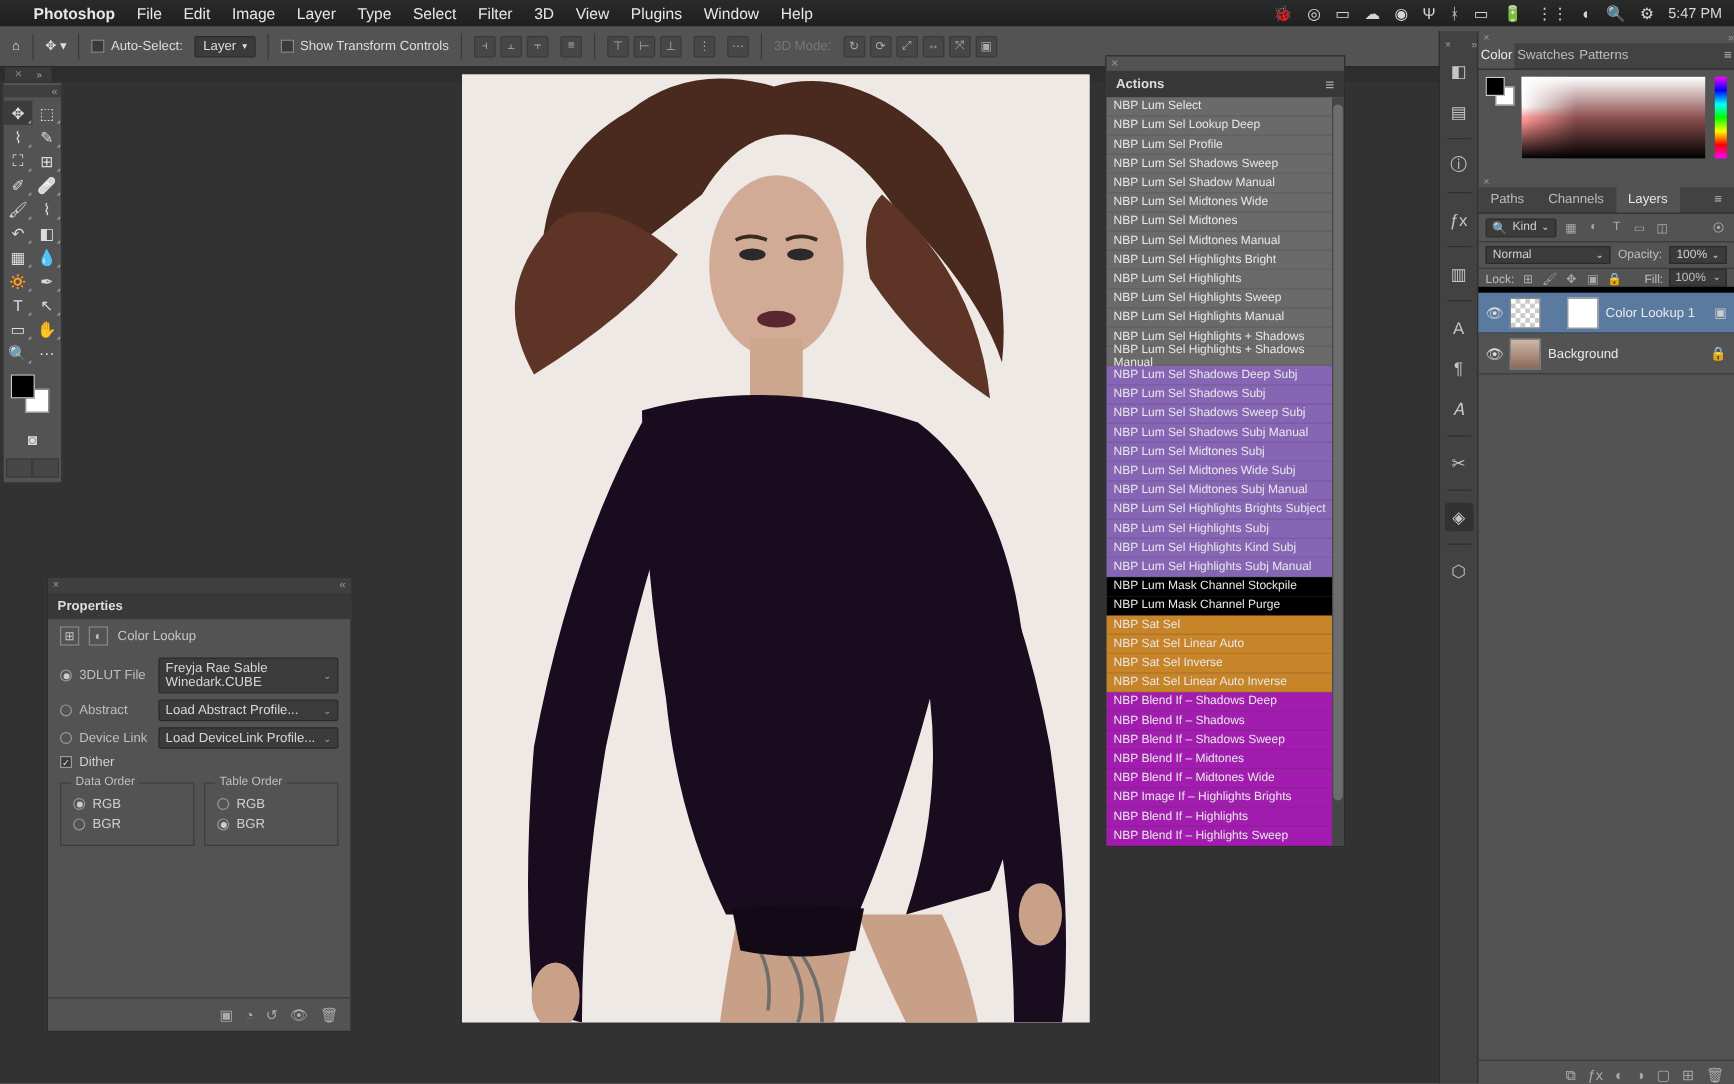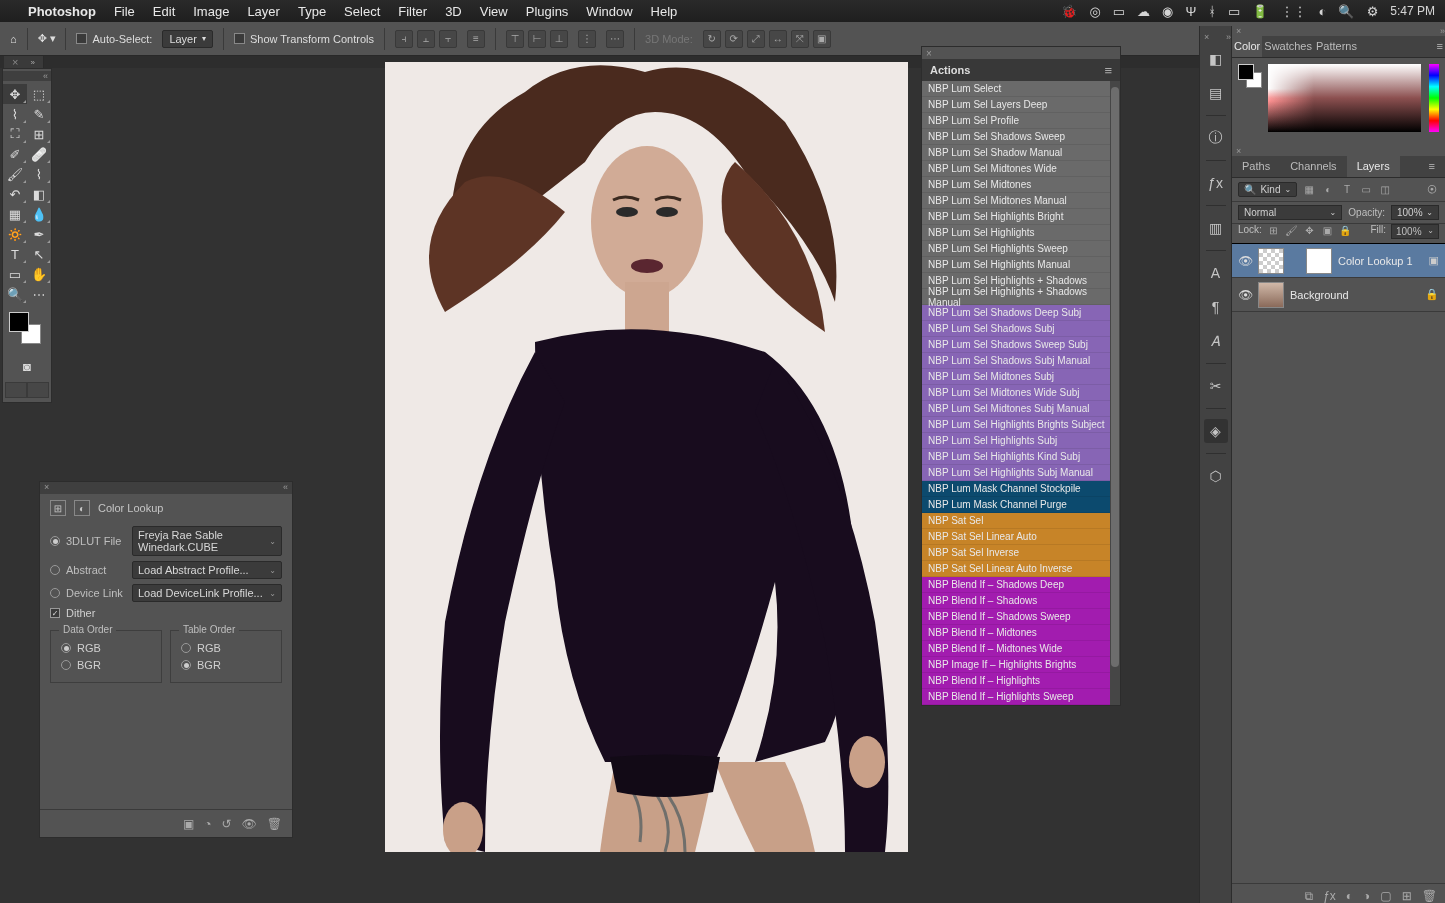--- a/index.html
+++ b/index.html
@@ -53,21 +53,21 @@
 
 
 .actions{position:absolute;left:921px;top:46px;width:200px;background:#535353;border:1px solid #2c2c2c}
 .actions .close{height:12px;display:flex;align-items:center;padding-left:4px;font-size:10px;color:#999}
 .actions .hdr{height:22px;background:#383838;display:flex;align-items:center;padding:0 8px;font-size:11px;color:#ddd;font-weight:600;justify-content:space-between}
 .actions .hdr .menu{font-size:13px;color:#aaa}
 .actions .list{max-height:638px;overflow-y:auto}
 .actions .item{height:16px;padding:0 6px;font-size:10px;color:#e8e8e8;display:flex;align-items:center;border-bottom:1px solid rgba(0,0,0,.08)}
 .actions .item.c-gray{background:#6a6a6a}
 .actions .item.c-purple{background:#8765b5}
-.actions .item.c-green{background:#0c4a6e}
+.actions .item.c-green{background:#000000}
 .actions .item.c-orange{background:#c78428}
 .actions .item.c-blue{background:#a21caf}
 .actions .scrollbar{position:absolute;right:0;top:34px;bottom:0;width:10px;background:#464646}
 .actions .thumb{position:absolute;right:1px;width:8px;background:#6d6d6d;border-radius:4px}
 
 
 .props{position:absolute;left:39px;top:481px;width:254px;background:#535353;border:1px solid #2c2c2c}
 .props .tabbar{height:12px;background:#3f3f3f;display:flex;justify-content:space-between;padding:0 4px;font-size:9px;color:#999}
 .props .hdr{height:22px;background:#383838;display:flex;align-items:center;padding:0 8px;font-size:11px;font-weight:600;color:#ddd}
 .props .body{padding:6px 10px}
@@ -106,21 +106,21 @@
 
 .layerspanel .tabs{height:22px;display:flex;background:#424242;border-bottom:1px solid #2c2c2c}
 .layerspanel .tab{padding:4px 10px;font-size:11px;color:#bcbcbc}
 .layerspanel .tab.active{background:#535353;color:#e8e8e8}
 .layerspanel .filter{height:24px;display:flex;align-items:center;padding:0 6px;gap:5px;border-bottom:1px solid #3a3a3a}
 .layerspanel .filter .dd{background:#3b3b3b;border:1px solid #2a2a2a;padding:1px 5px;border-radius:2px;display:flex;align-items:center;gap:4px;font-size:10px}
 .layerspanel .filter .fico{width:14px;height:14px;display:flex;align-items:center;justify-content:center;color:#aaa;font-size:10px}
 .layerspanel .blendrow{height:22px;display:flex;align-items:center;padding:0 6px;gap:6px;border-bottom:1px solid #3a3a3a}
 .layerspanel .blendrow .dd{background:#3b3b3b;border:1px solid #2a2a2a;padding:1px 5px;flex:1;display:flex;justify-content:space-between;align-items:center;font-size:10px}
 .layerspanel .blendrow .lbl{color:#bfbfbf;font-size:10px}
-.layerspanel .lockrow{height:20px;display:flex;align-items:flex-start;padding:0 6px;gap:5px;border-bottom:1px solid #000000;font-size:10px;color:#bfbfbf}
+.layerspanel .lockrow{height:20px;display:flex;align-items:flex-end;padding:0 6px;gap:5px;border-bottom:5px solid #000000;font-size:10px;color:#bfbfbf}
 .layerspanel .lockrow .ico{width:13px;height:13px;color:#aaa;display:flex;align-items:center;justify-content:center}
 .layerspanel .layers .layer{height:34px;display:flex;align-items:center;padding:0 6px;gap:6px;border-bottom:1px solid #3a3a3a}
 .layerspanel .layers .layer.sel{background:#5a7aa0}
 .layerspanel .eye{font-size:12px;color:#ddd;width:14px}
 .layerspanel .thumb{width:26px;height:26px;background:#fff;border:1px solid #888}
 .layerspanel .thumb.grid{background:repeating-conic-gradient(#ccc 0 25%,#fff 0 50%) 0 0/8px 8px}
 .layerspanel .link{width:10px;height:10px}
 .layerspanel .name{flex:1;font-size:11px;color:#e8e8e8}
 .layerspanel .lock{font-size:11px;color:#ccc}
 .layerspanel .footer{position:absolute;bottom:0;left:0;right:0;height:24px;border-top:1px solid #3a3a3a;display:flex;justify-content:flex-end;align-items:center;gap:10px;padding:0 8px;color:#aaa;font-size:12px}
@@ -322,21 +322,21 @@
 <div class="actions">
   <div class="close">
       <span>×</span>
     </div>
   <div class="hdr">
     <span>Actions</span>
     <span class="menu">≡</span>
   </div>
   <div class="list" id="actions-list">
       <div class="item c-gray">NBP Lum Select</div>
-      <div class="item c-gray">NBP Lum Sel Layers Deep</div>
+      <div class="item c-gray">NBP Lum Sel Lookup Deep</div>
       <div class="item c-gray">NBP Lum Sel Profile</div>
       <div class="item c-gray">NBP Lum Sel Shadows Sweep</div>
       <div class="item c-gray">NBP Lum Sel Shadow Manual</div>
       <div class="item c-gray">NBP Lum Sel Midtones Wide</div>
       <div class="item c-gray">NBP Lum Sel Midtones</div>
       <div class="item c-gray">NBP Lum Sel Midtones Manual</div>
       <div class="item c-gray">NBP Lum Sel Highlights Bright</div>
       <div class="item c-gray">NBP Lum Sel Highlights</div>
       <div class="item c-gray">NBP Lum Sel Highlights Sweep</div>
       <div class="item c-gray">NBP Lum Sel Highlights Manual</div>
@@ -371,20 +371,23 @@
   <div class="scrollbar">
       <div class="thumb" style="top:6px;height:580px"></div>
     </div>
 </div>
 
 <div class="props">
   <div class="tabbar">
       <span>×</span>
       <span>«</span>
     </div>
+  <div class="hdr">
+      <span>Properties</span>
+    </div>
   <div class="body">
     <div class="title">
       <span class="ico">⊞</span>
       <span class="ico">◐</span>
       <span>Color Lookup</span>
     </div>
     <div class="radio-row">
       <span class="radio on"></span>
       <span class="label">3DLUT File</span>
       <div class="dd">

